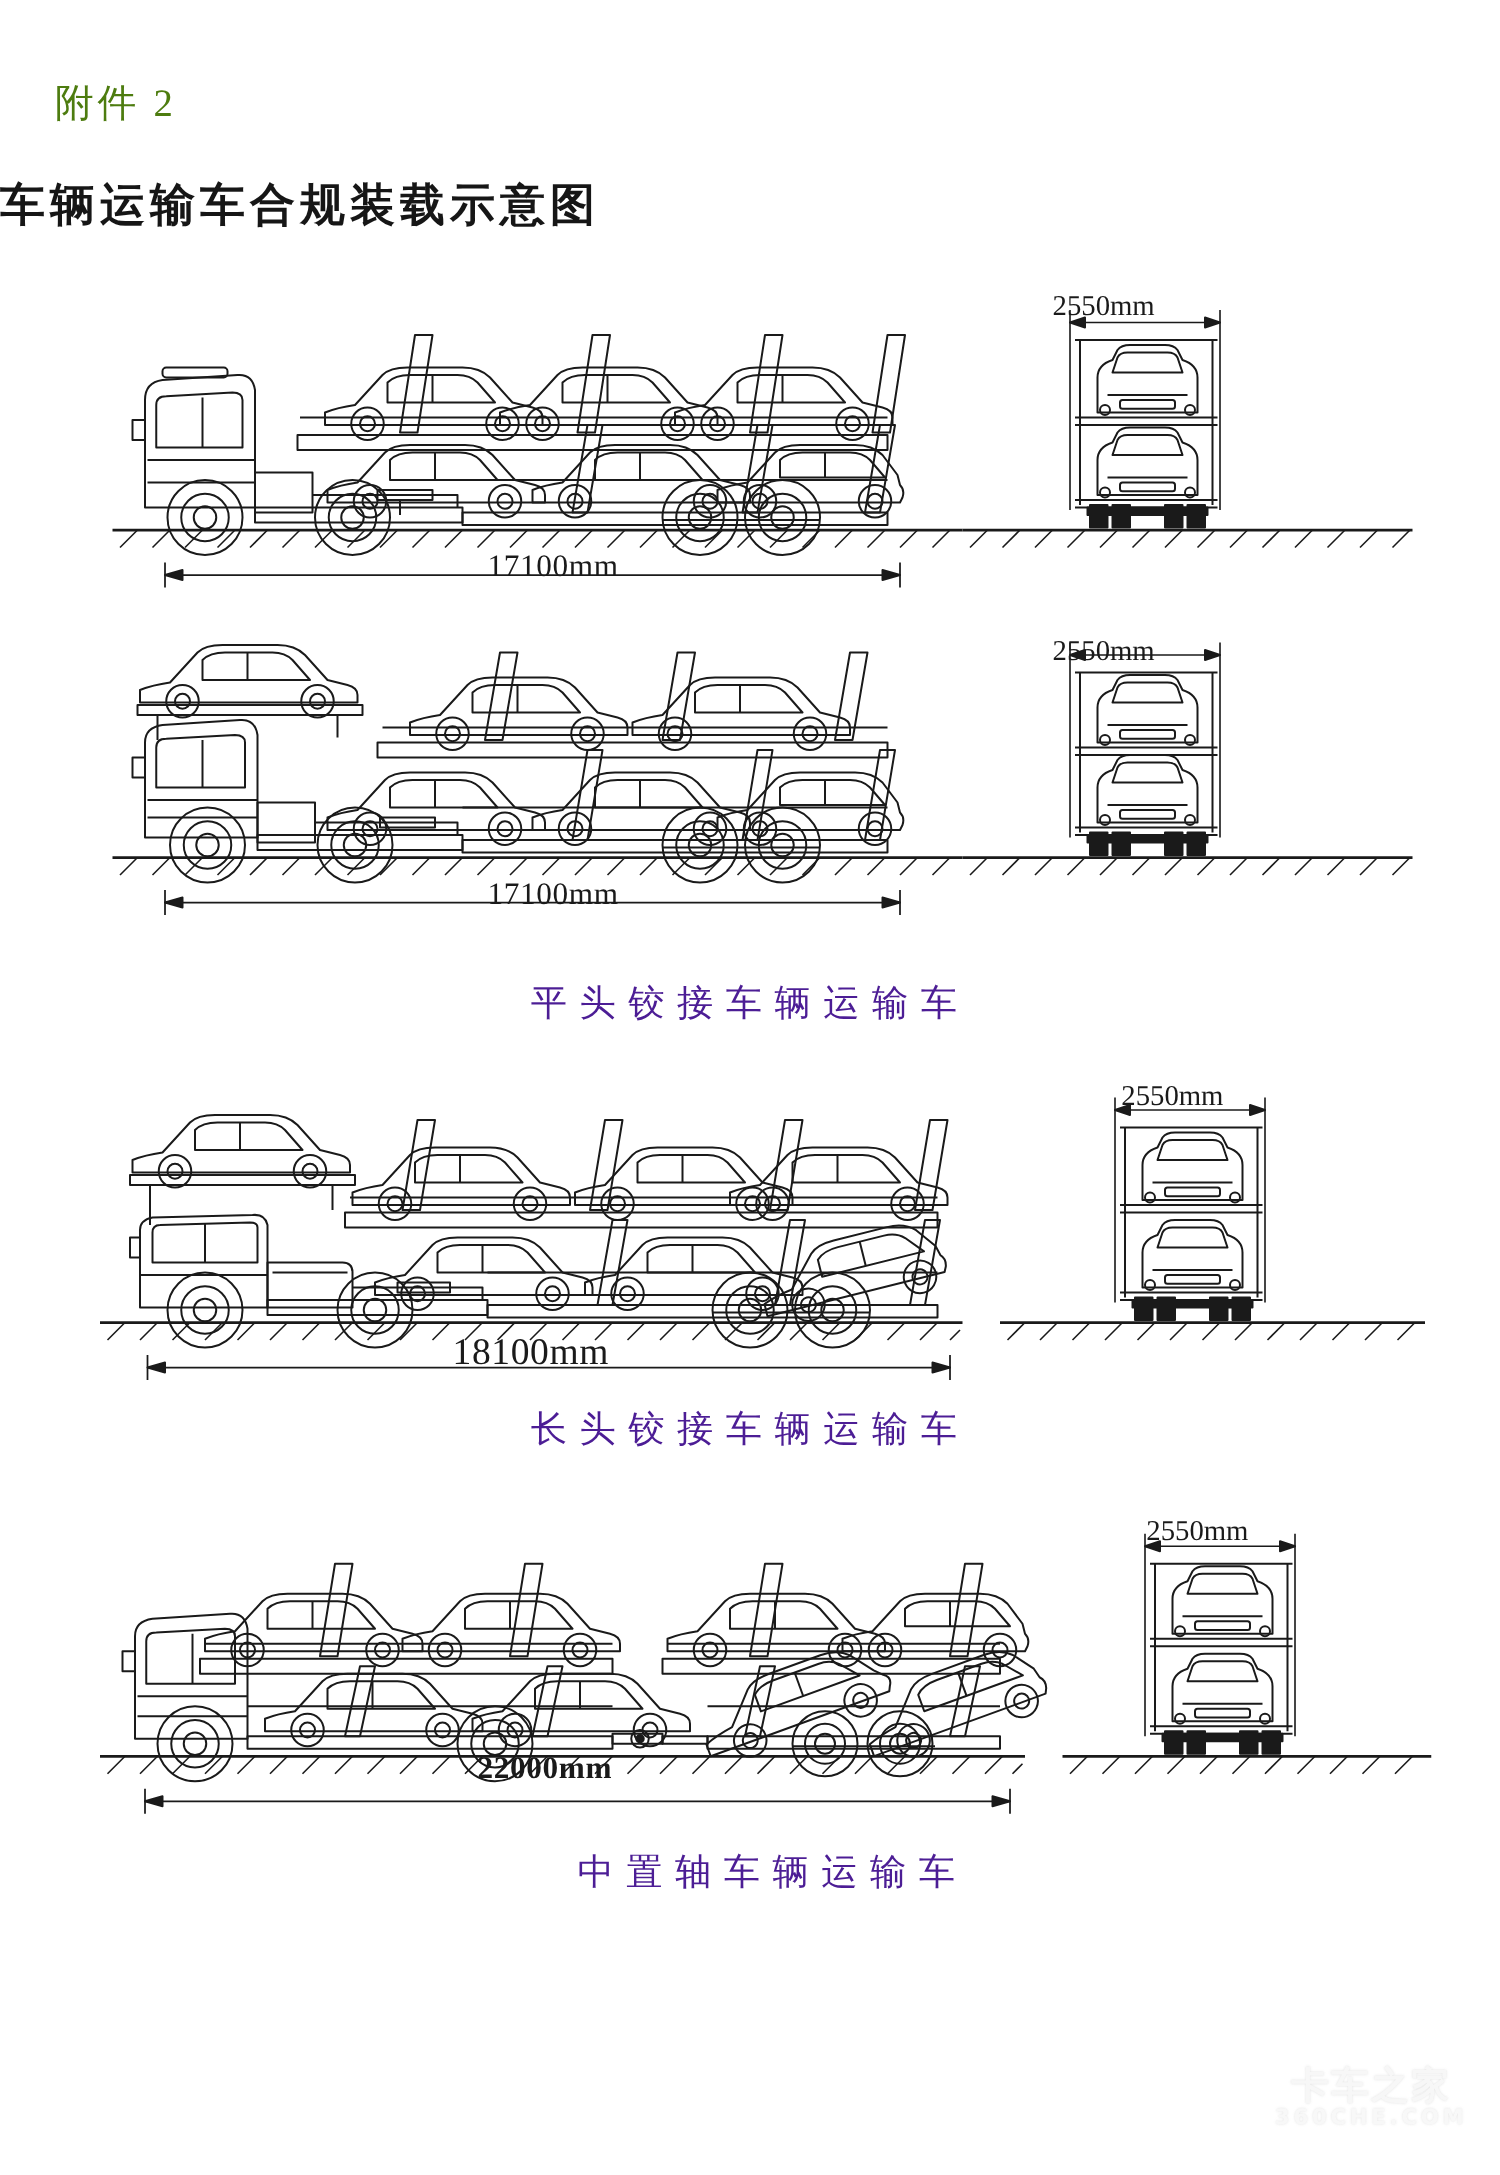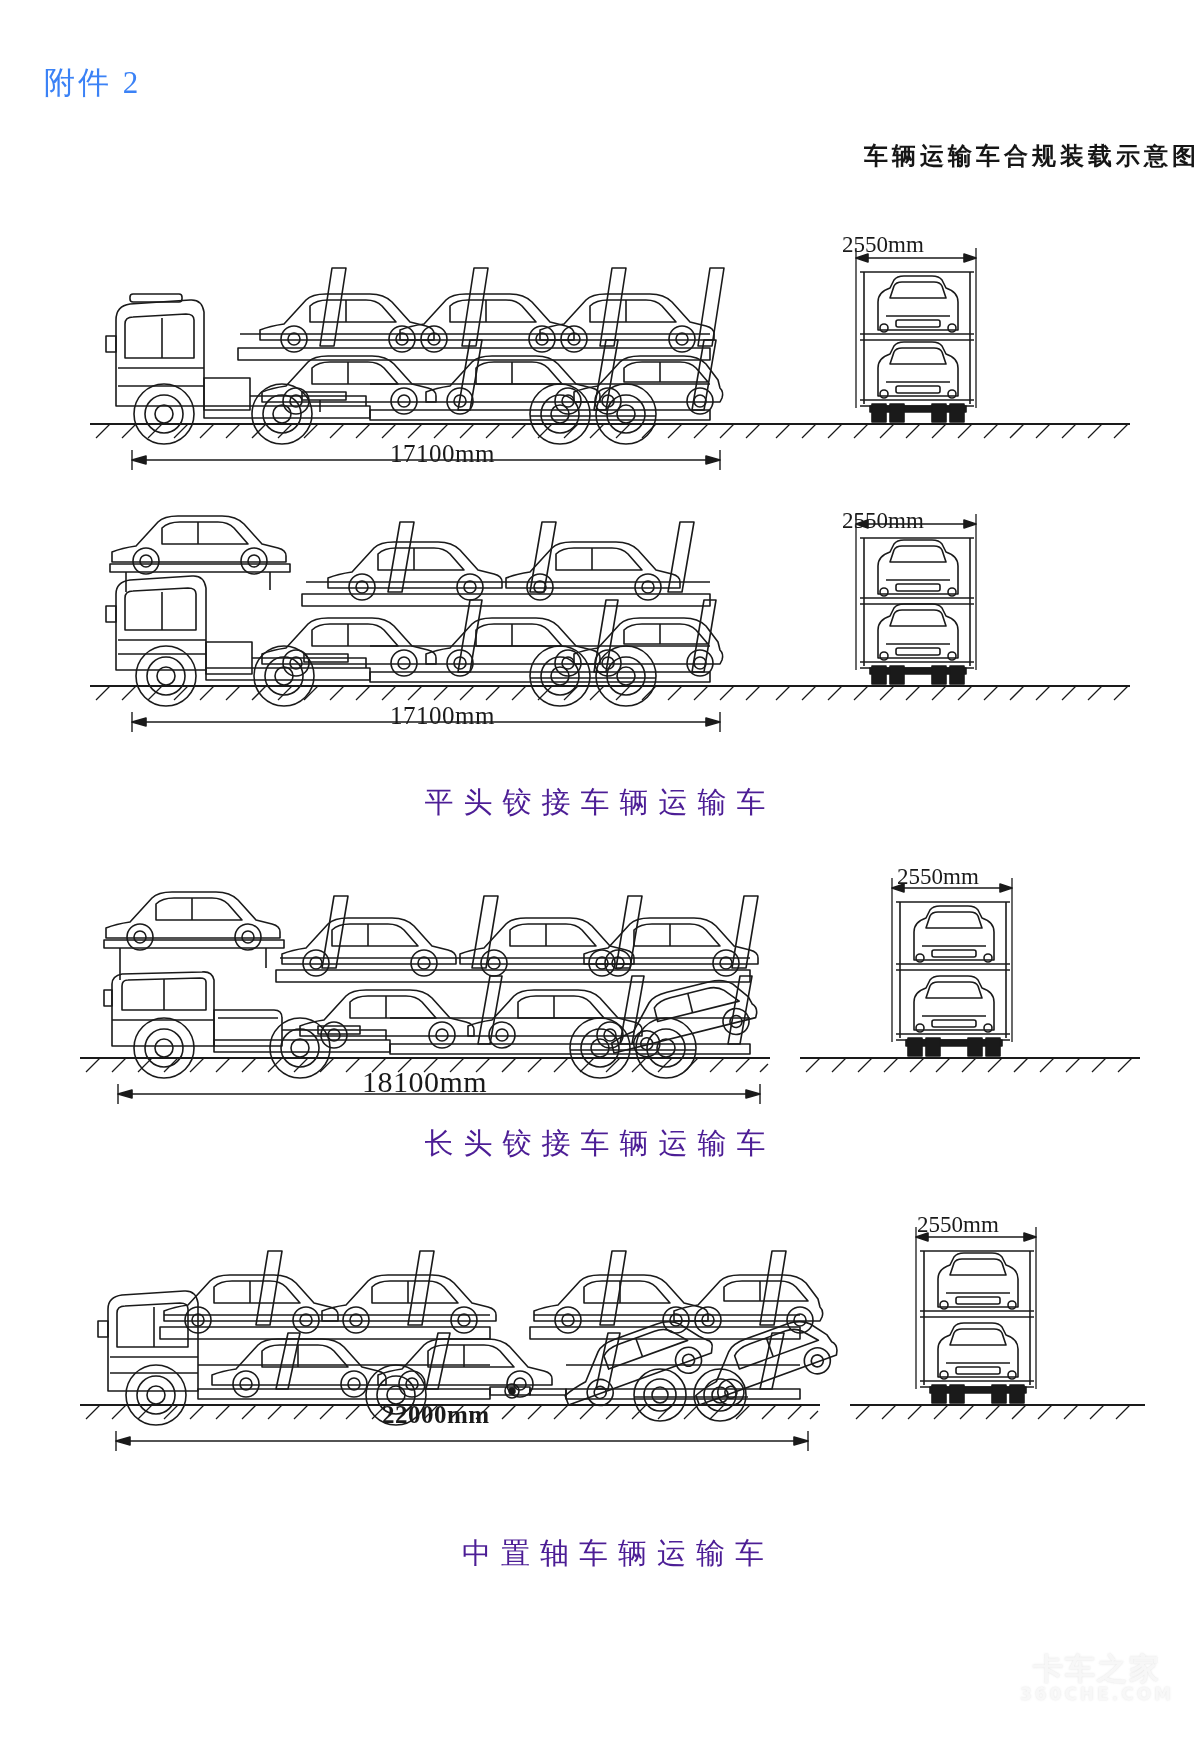--- a/index.html
+++ b/index.html
@@ -9,27 +9,27 @@
     font-family:"Liberation Serif","DejaVu Serif",serif;
     color:#1a1a1a;
     position:relative;
     overflow:hidden;
   }
   .page{position:absolute;inset:0;}
 
   
   .attachment-label{
     position:absolute;left:44px;top:62px;
-    font-size:31px;letter-spacing:3px;color:#3b82f6;
+    font-size:31px;letter-spacing:3px;color:#4d7c0f;
     font-family:"Liberation Serif","DejaVu Serif",serif;
   }
   .doc-title{
     position:absolute;left:0;right:0;top:140px;
-    text-align:right;
-    font-size:24px;font-weight:bold;letter-spacing:4px;
+    text-align:left;
+    font-size:36px;font-weight:bold;letter-spacing:4px;
     color:#161616;
     font-family:"DejaVu Sans","Liberation Sans",sans-serif;
   }
   .section-caption{
     position:absolute;left:0;right:0;
     text-align:center;
     font-size:29px;letter-spacing:10px;color:#4c1d95;
     font-family:"Liberation Serif","DejaVu Serif",serif;
   }
 
@@ -891,20 +891,20 @@
         <rect x="890" y="180" width="14" height="18" fill="#1a1a1a"></rect>
         <rect x="932" y="180" width="14" height="18" fill="#1a1a1a"></rect>
         <rect x="950" y="180" width="14" height="18" fill="#1a1a1a"></rect>
       </g>
     </svg>
   </div>
 
   <div style="position:absolute;left:382px;top:1401px;font-size:25px;letter-spacing:.5px;font-family:'Liberation Serif',serif;font-weight:bold;">22000mm</div>
   <div style="position:absolute;left:917px;top:1212px;font-size:23px;font-family:'Liberation Serif',serif;">2550mm</div>
 
-  <div class="section-caption" style="top:1534px;margin-left:36px;">中置轴车辆运输车</div>
+  <div class="section-caption" style="top:1478px;margin-left:36px;">中置轴车辆运输车</div>
 
   <div class="watermark">
     <div class="wm-cn">卡车之家</div>
     <div class="wm-en">360CHE.COM</div>
   </div>
 
 </div>
 
 </body></html>

